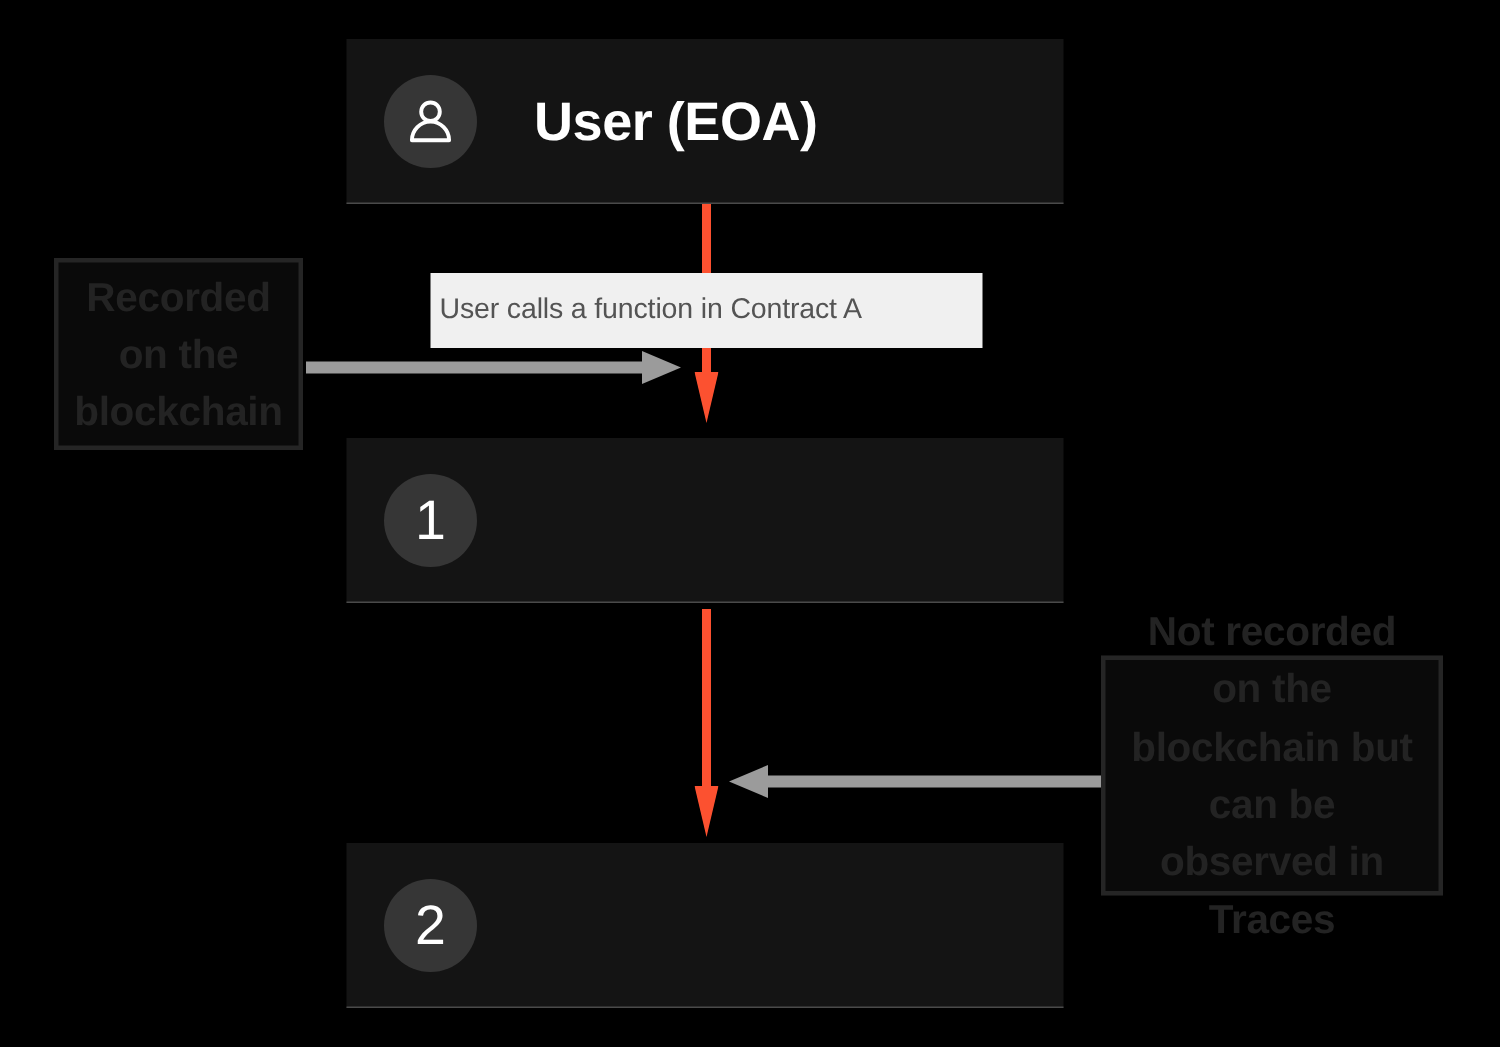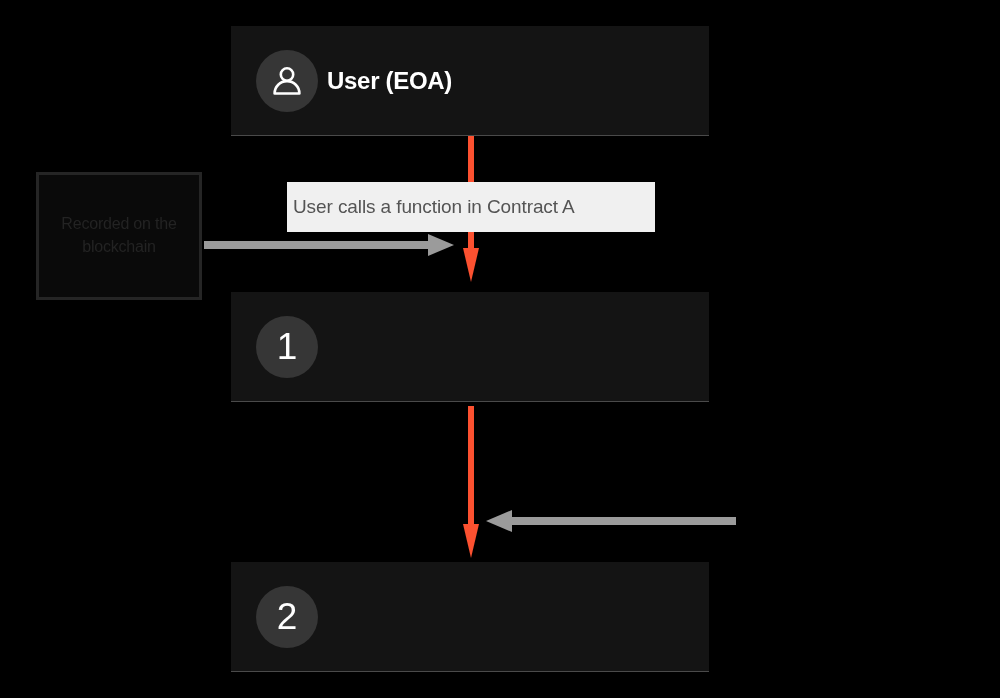--- a/index.html
+++ b/index.html
@@ -48,23 +48,23 @@
   }
   .node-badge-num {
     color: #ffffff;
     font-size: 37px;
     font-weight: 300;
     line-height: 1;
     letter-spacing: 0px;
   }
   .node-title {
     color: #ffffff;
-    font-size: 24px;
+    font-size: 36px;
     font-weight: bold;
-    margin-left: 9px;
+    margin-left: 38px;
     letter-spacing: -0.3px;
     white-space: nowrap;
   }
 
   .person-icon { width: 34px; height: 34px; display: block; }
 
   
   .caption {
     position: absolute;
     background: #f0f0f0;
@@ -108,22 +108,22 @@
     border: 3px solid #252525;
     display: flex;
     align-items: center;
     justify-content: center;
     text-align: center;
     z-index: 5;
     padding: 8px 10px;
   }
   .note-text {
     color: #232323;
-    font-size: 16px;
-    font-weight: normal;
+    font-size: 27px;
+    font-weight: bold;
     line-height: 1.42;
     letter-spacing: -0.2px;
   }
   .note-left  { top: 172px; left: 36px;  width: 166px; height: 128px; }
   .note-right { top: 437px; left: 734px; width: 228px; height: 160px; }
 </style>
 </head>
 <body>
 
 <div id="canvas">
@@ -180,14 +180,17 @@
 
   <div class="caption caption-1">
     <span class="caption-text">User calls a function in Contract A</span>
   </div>
 
 
   <div class="note note-left">
     <span class="note-text">Recorded on the blockchain</span>
   </div>
 
+  <div class="note note-right">
+    <span class="note-text">Not recorded on the blockchain but can be observed in Traces</span>
+  </div>
 
 </div>
 
 </body></html>

